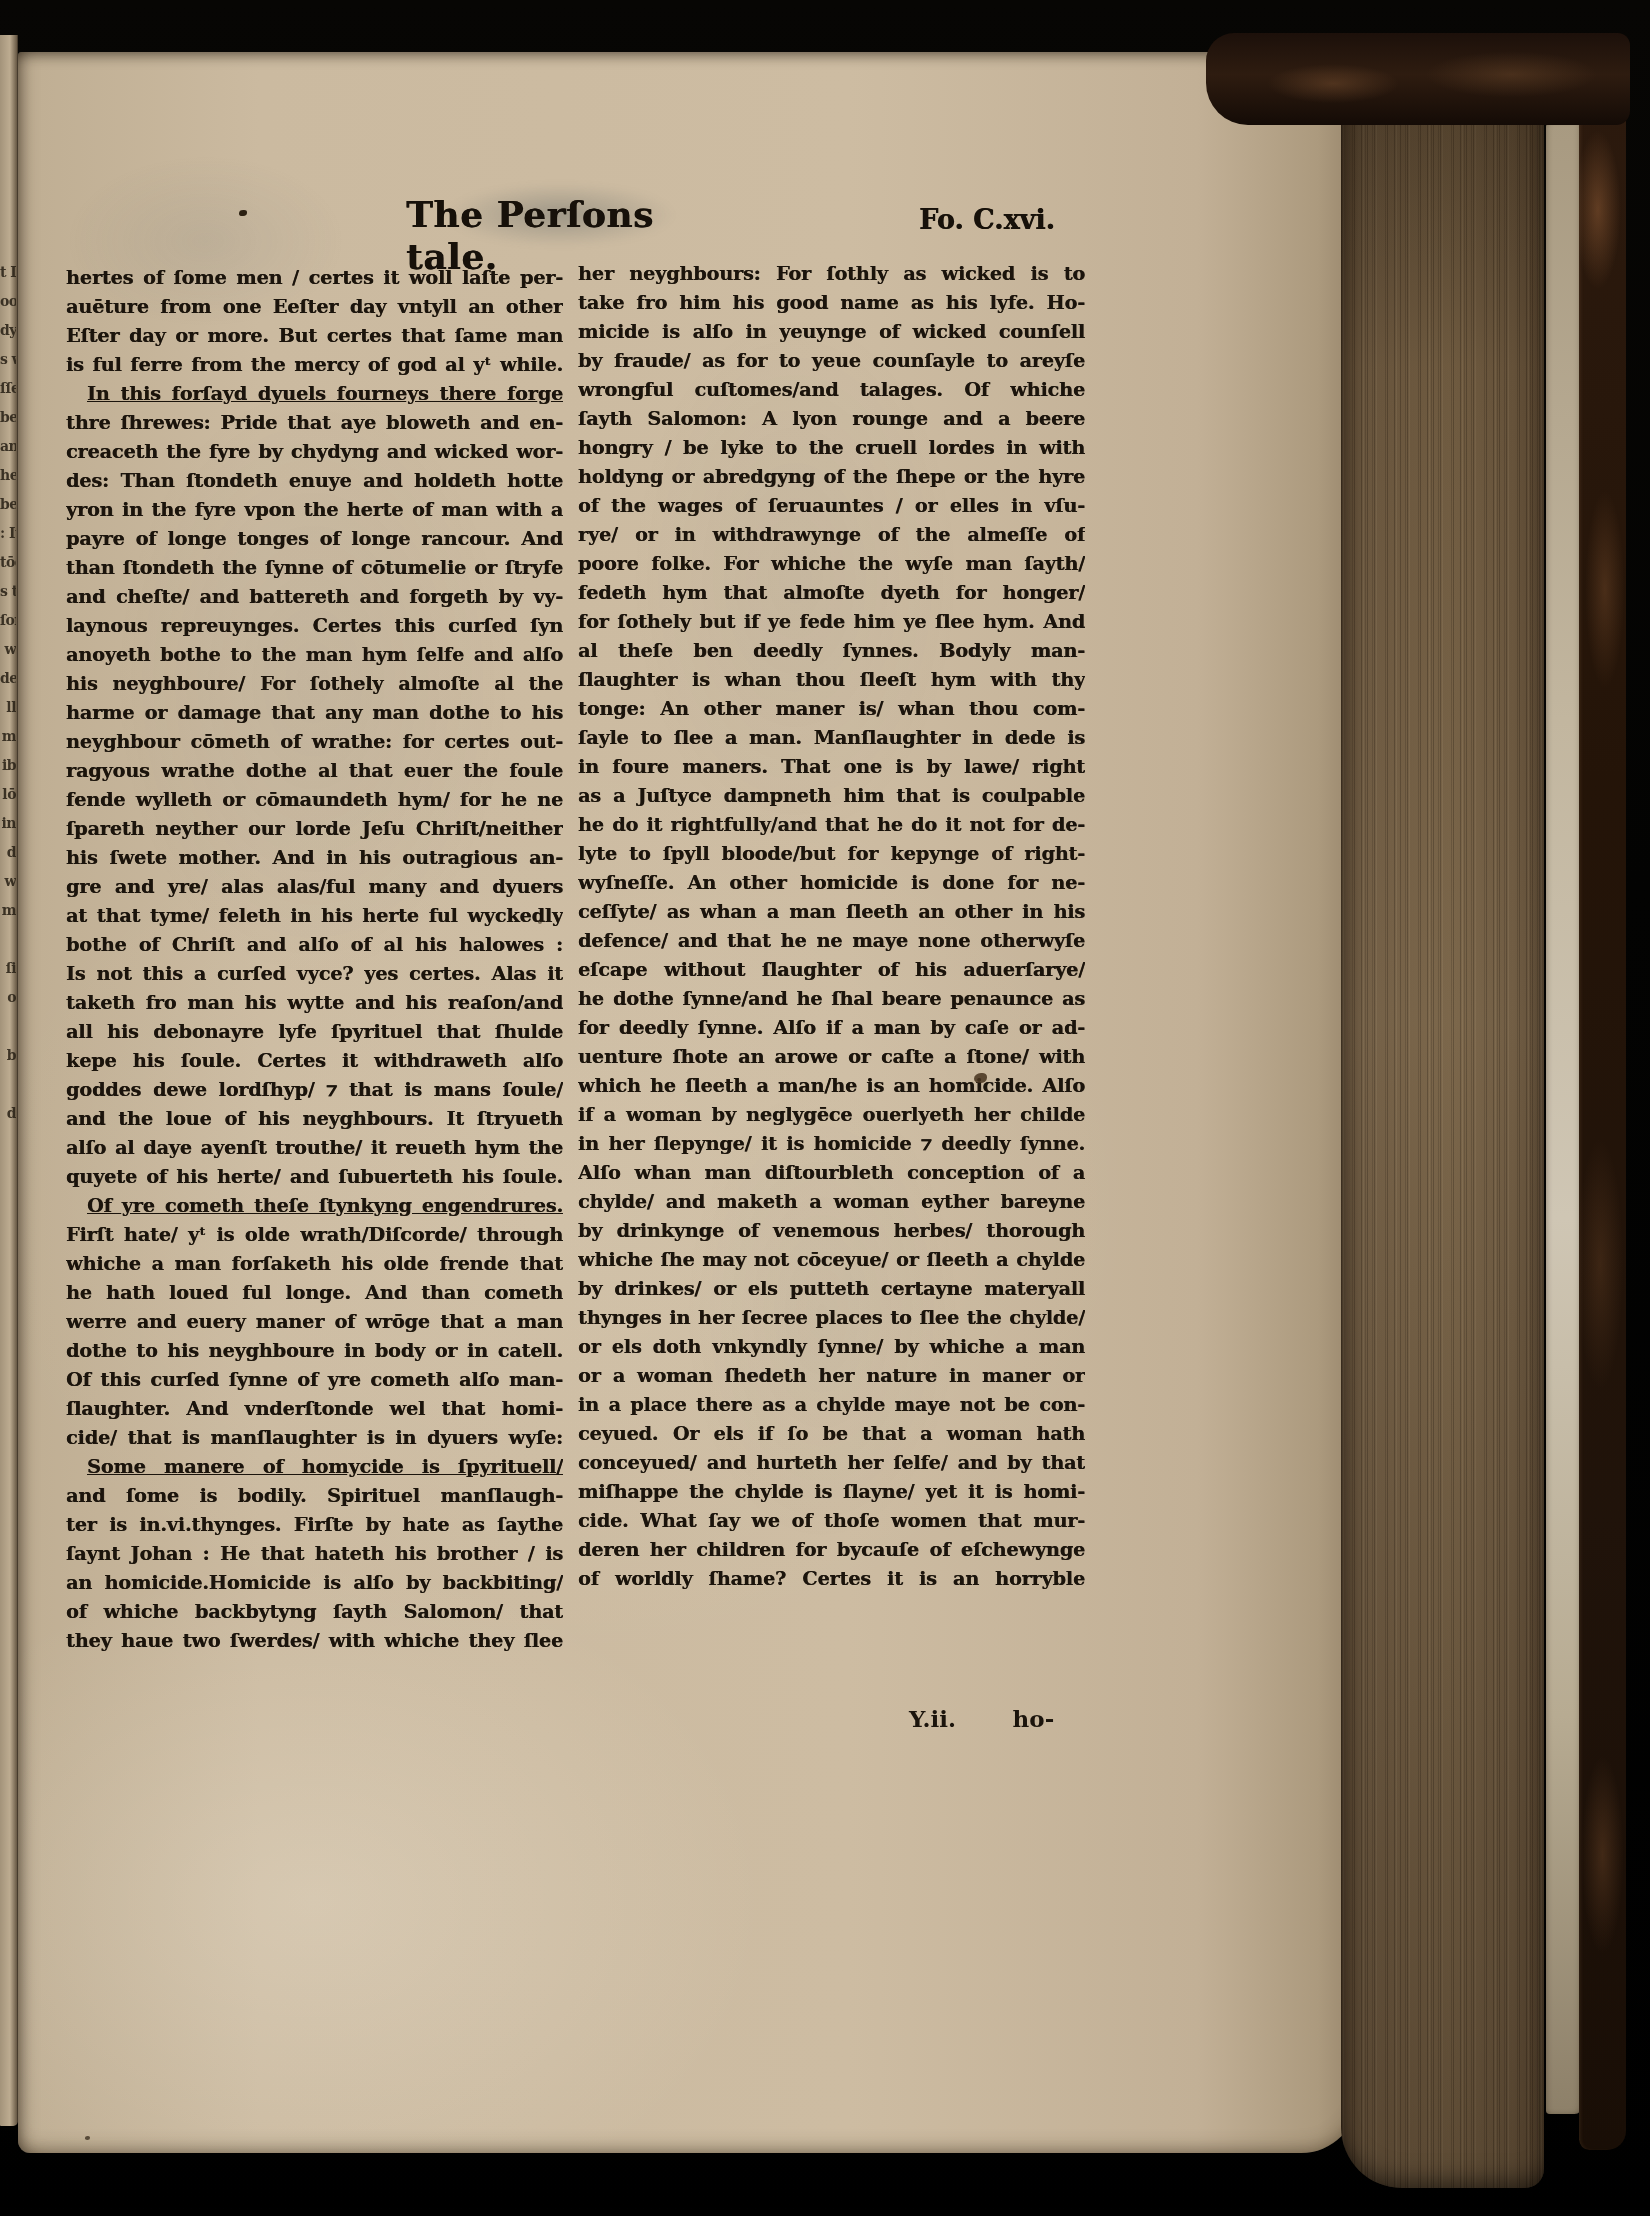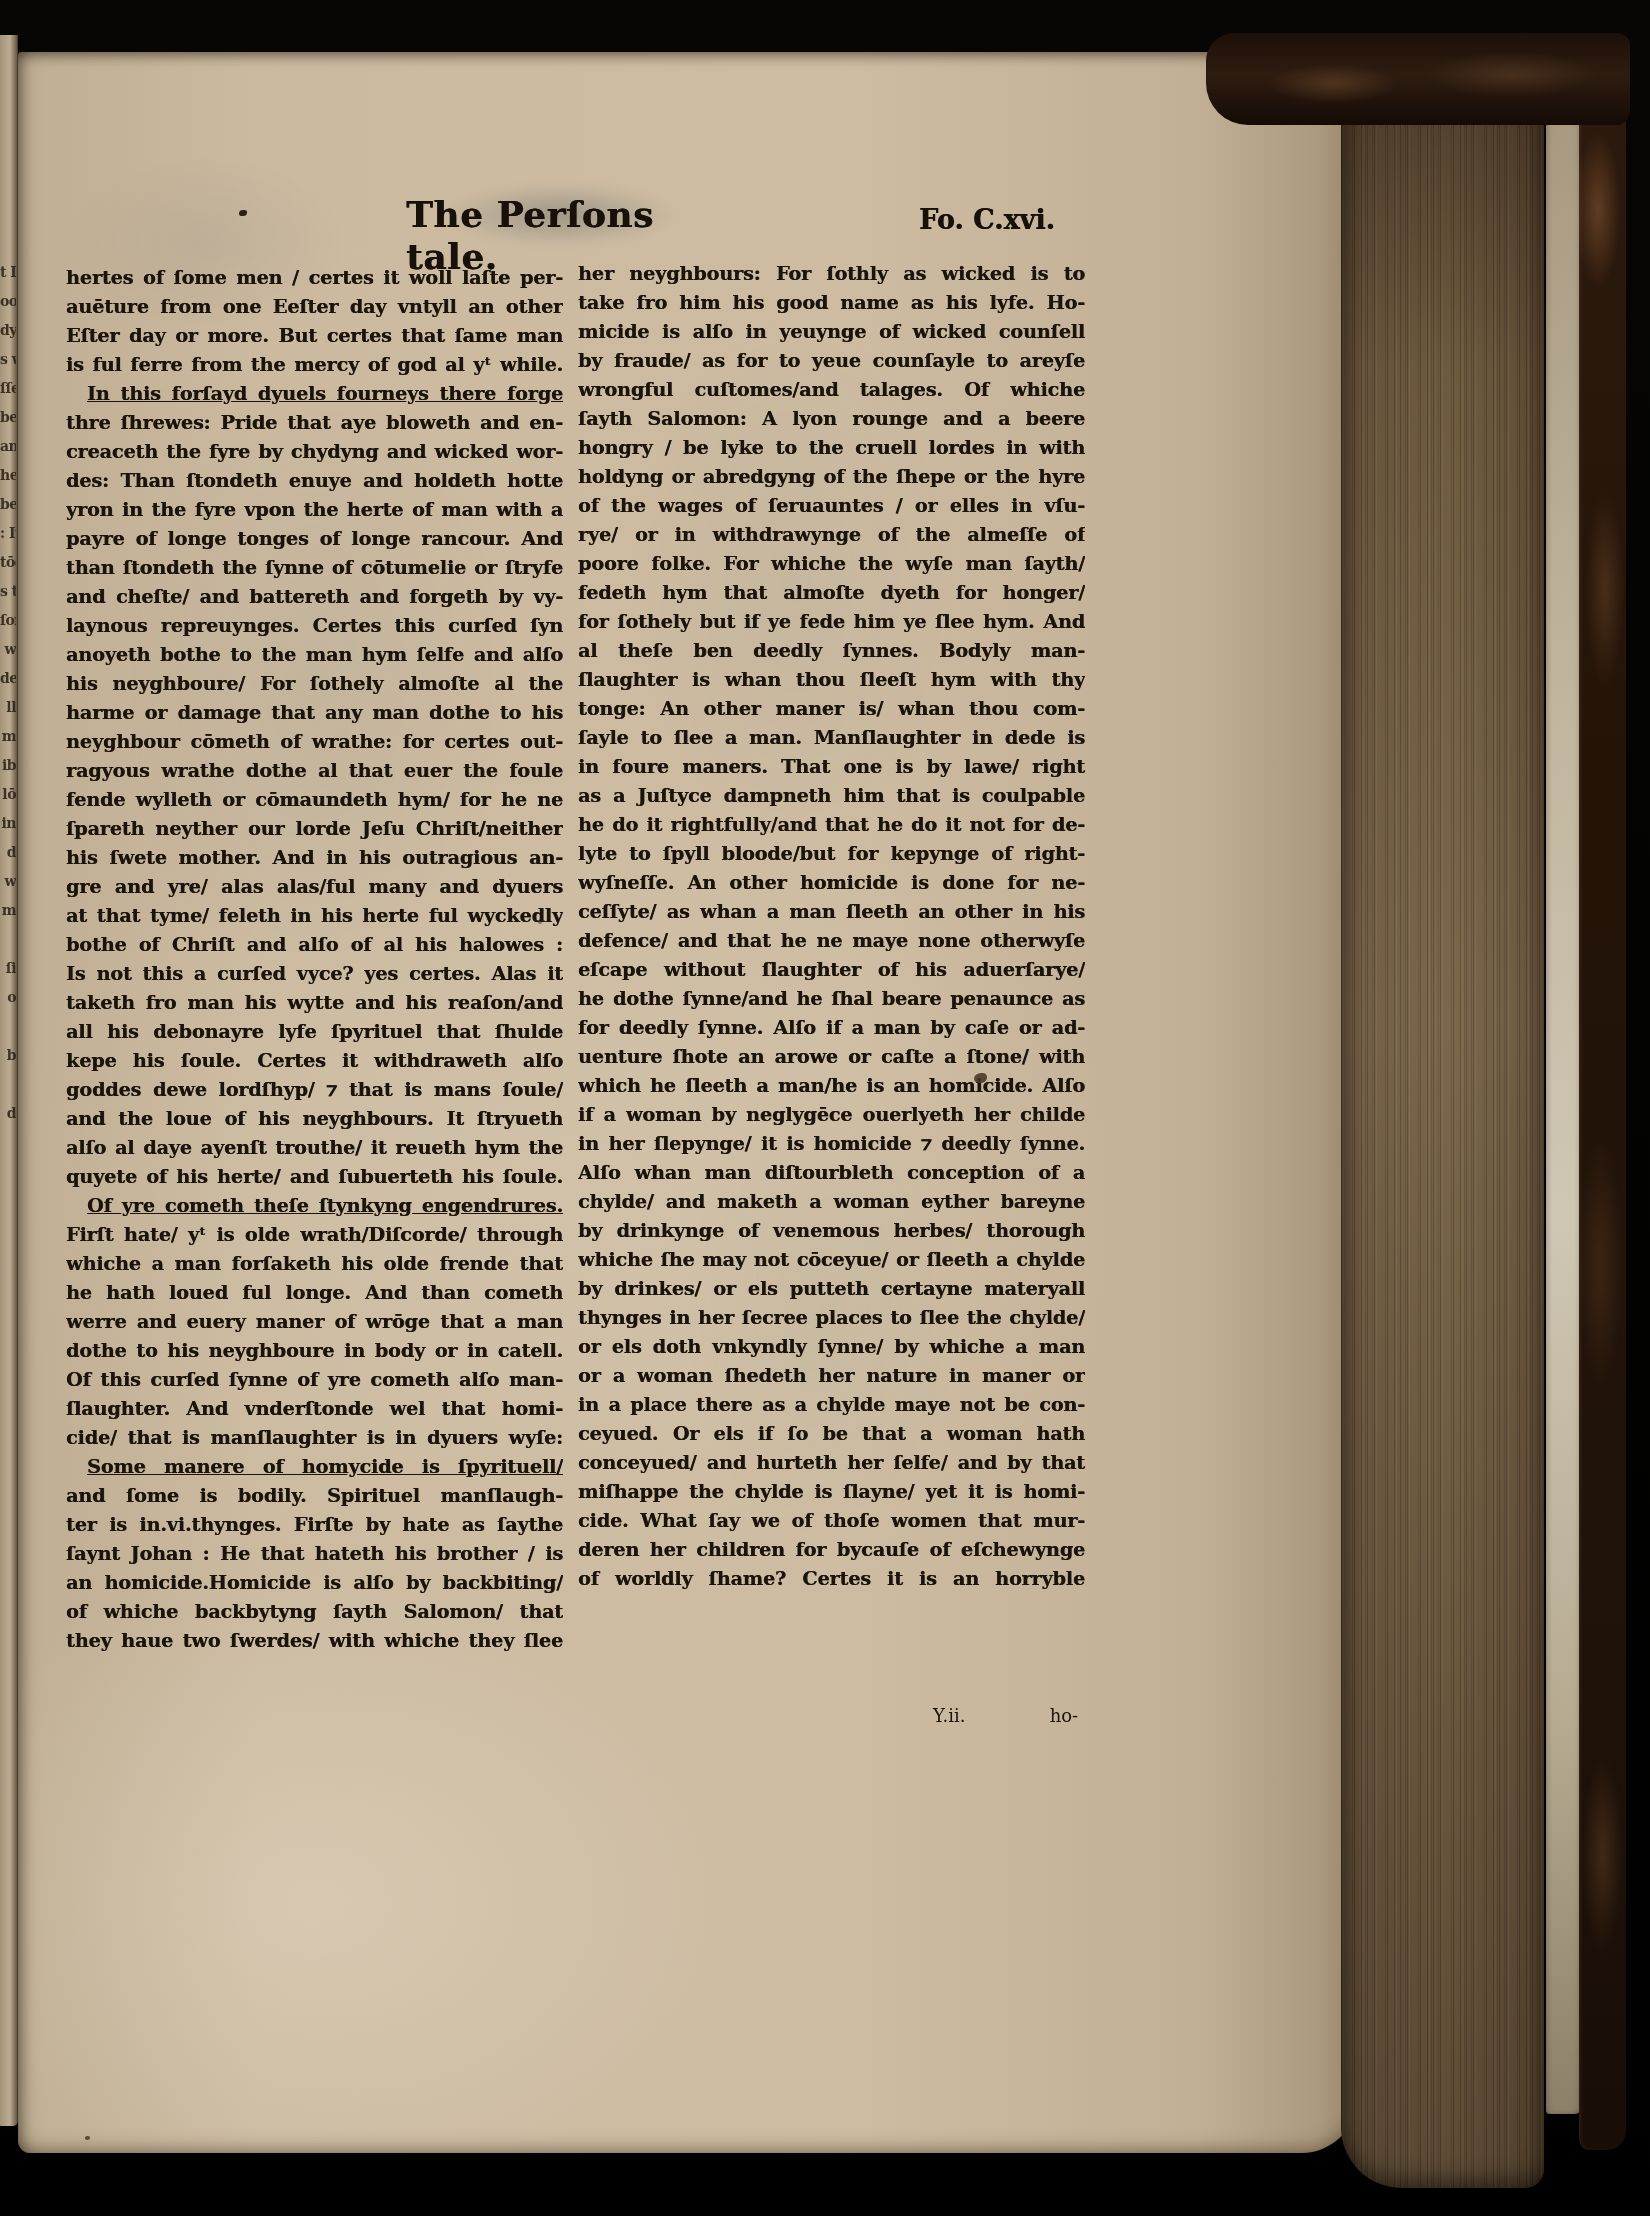--- a/index.html
+++ b/index.html
@@ -51,22 +51,22 @@
   
   .col{position:absolute;font-size:19.3px;font-weight:700;color:#1b140c;
     line-height:29px;letter-spacing:-0.2px;word-spacing:-0.9px;
     text-shadow:0.3px 0 0 rgba(27,20,12,.85);}
   .col-left{left:48px;top:211px;width:497px;}
   .col-right{left:560px;top:207px;width:507px;}
   .tline{height:29px;text-align:justify;text-align-last:justify;overflow:hidden;}
   .tline.indent{padding-left:21px;text-decoration:underline;}
 
   
-  .sig-row{position:absolute;left:556px;top:1653px;width:507px;height:30px;
-    font-size:18px;font-weight:400;color:#1b140c;}
+  .sig-row{position:absolute;left:532px;top:1653px;width:507px;height:30px;
+    font-size:23px;font-weight:700;color:#1b140c;}
   .sig-mark{position:absolute;left:359px;top:0;}
   .catchword{position:absolute;right:2.8px;top:0;}
 
   
   .speck{position:absolute;background:#2c2113;border-radius:60% 40% 55% 45%;}
   .speck.s1{left:221px;top:158px;width:7.5px;height:6.1px;}
   .speck.s2{left:956px;top:1021px;width:12.7px;height:10.4px;background:#47331d;opacity:.85;}
   .speck.s3{left:67px;top:2084px;width:5.2px;height:4.2px;opacity:.7;}
   .speck.s4{left:520px;top:868px;width:4.2px;height:3.8px;opacity:.5;}
 

